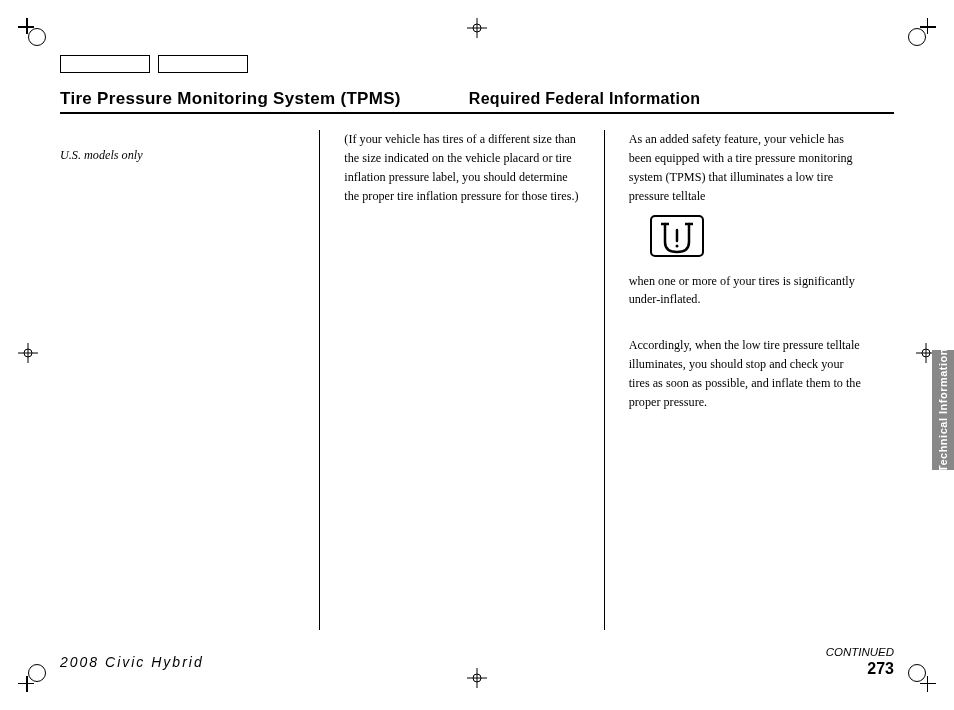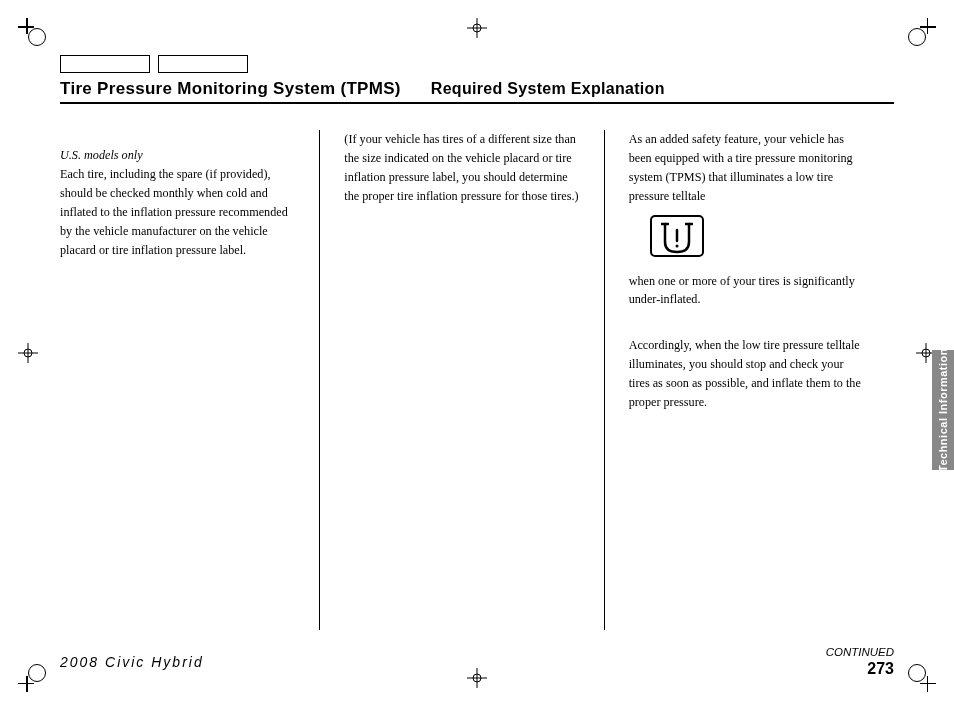--- a/index.html
+++ b/index.html
@@ -80,21 +80,22 @@
       border: 1.5px solid #000;
       width: 90px;
       height: 18px;
     }
 
     .header-title-line {
       border-bottom: 2px solid #000;
       display: flex;
       align-items: baseline;
       padding-bottom: 3px;
-      margin-top: 6px;
+      margin-top: 16px;
+      gap: 38px;
     }
 
     .title-main {
       font-size: 17px;
       font-weight: bold;
       font-family: Arial, sans-serif;
       letter-spacing: 0.3px;
     }
 
     .title-secondary {
@@ -267,29 +268,28 @@
     </svg>
   </div>
 
   <div class="header">
     <div class="header-boxes">
       <div class="header-box"></div>
       <div class="header-box"></div>
     </div>
     <div class="header-title-line">
       <span class="title-main">Tire Pressure Monitoring System (TPMS)</span>
-      <span class="title-secondary">Required System Explanation</span>
+      <span class="title-secondary">Required Federal Information</span>
     </div>
   </div>
 
   <div class="content-area">
 
     <div class="column" style="flex:1; padding-right:10px;margin-top:16px;">
       <p class="italic-text">U.S. models only</p>
-      <p>Each tire, including the spare (if provided), should be checked monthly when cold and inflated to the inflation pressure recommended by the vehicle manufacturer on the vehicle placard or tire inflation pressure label.</p>
     </div>
 
     <div class="col-divider"></div>
 
     <div class="column" style="flex:1; padding: 0 10px;">
       <p>(If your vehicle has tires of a different size than the size indicated on the vehicle placard or tire inflation pressure label, you should determine the proper tire inflation pressure for those tires.)</p>
     </div>
 
     <div class="col-divider"></div>
 

